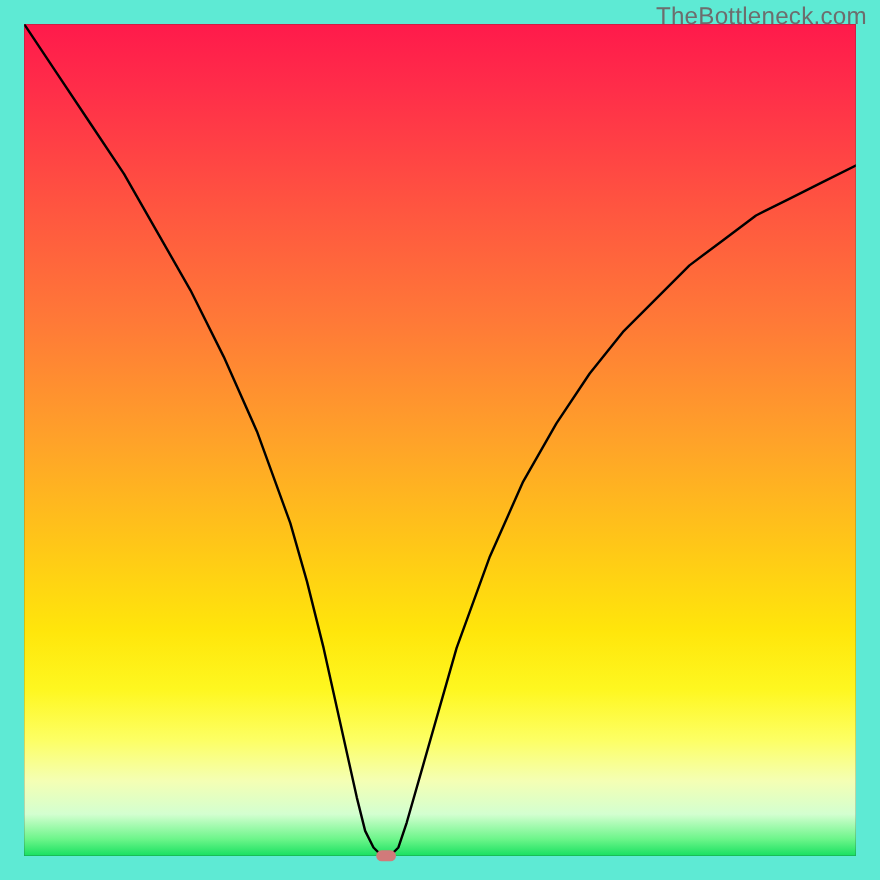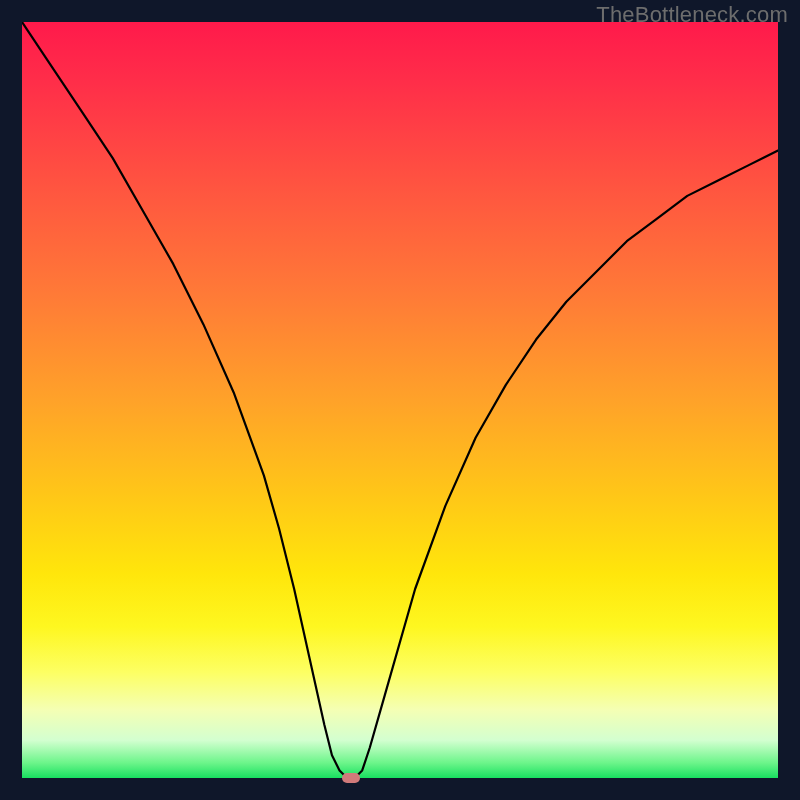--- a/index.html
+++ b/index.html
@@ -1,21 +1,21 @@
 <!DOCTYPE html>
 <html><head>
 <meta charset="utf-8">
 <style>
   * { margin: 0; padding: 0; box-sizing: border-box; }
   html, body { width: 800px; height: 800px; overflow: hidden; background: #000; }
   .stage {
     position: relative;
     width: 800px;
     height: 800px;
-    background: #0f172a;
+    background: #5eead4;
   }
   .watermark {
     position: absolute;
     top: 2px;
     right: 12px;
     font-family: Arial, Helvetica, sans-serif;
     font-size: 22px;
     color: #6d6d6d;
     letter-spacing: 0.2px;
     z-index: 10;

